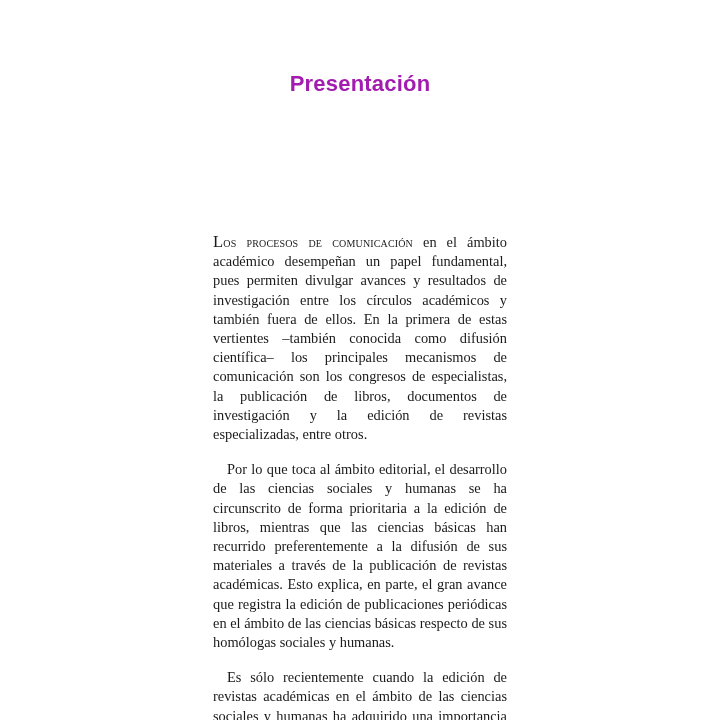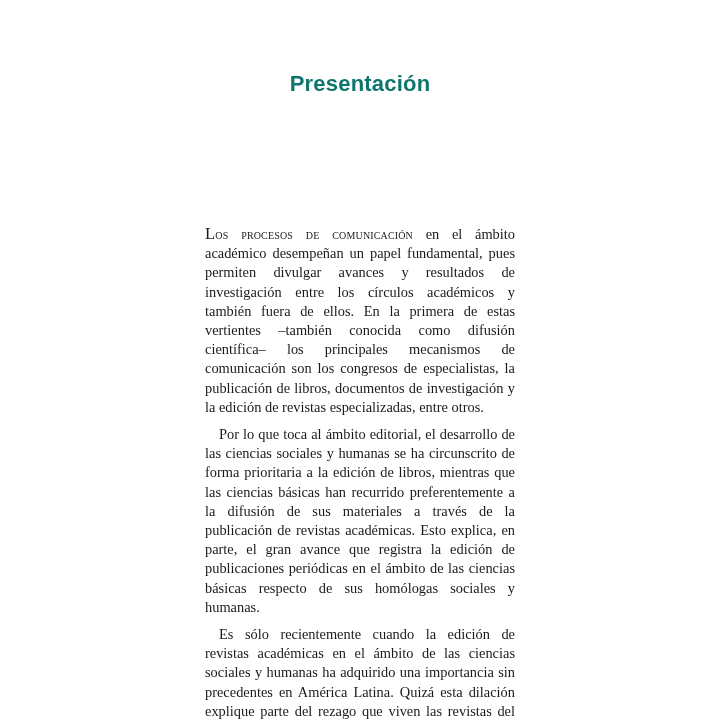--- a/index.html
+++ b/index.html
@@ -24,33 +24,33 @@
   .page-title {
     position: absolute;
     left: 0;
     right: 0;
     top: 56px;
     text-align: center;
     font-family: "Liberation Sans", "DejaVu Sans", sans-serif;
     font-weight: bold;
     font-size: 22px;
     letter-spacing: 0.2px;
-    color: #0f766e;
+    color: #a21caf;
     line-height: 1.2;
   }
 
   .text-block {
     position: absolute;
     left: 197px;
     top: 216px;
     width: 326px;
   }
 
   .para {
-    margin: 8px;
+    margin: 16px;
     text-align: justify;
     text-justify: inter-word;
     font-size: 14.4px;
     line-height: 19.2px;
     color: #1a1a1a;
     hyphens: manual;
     -webkit-hyphens: manual;
   }
 
   .para + .para {

